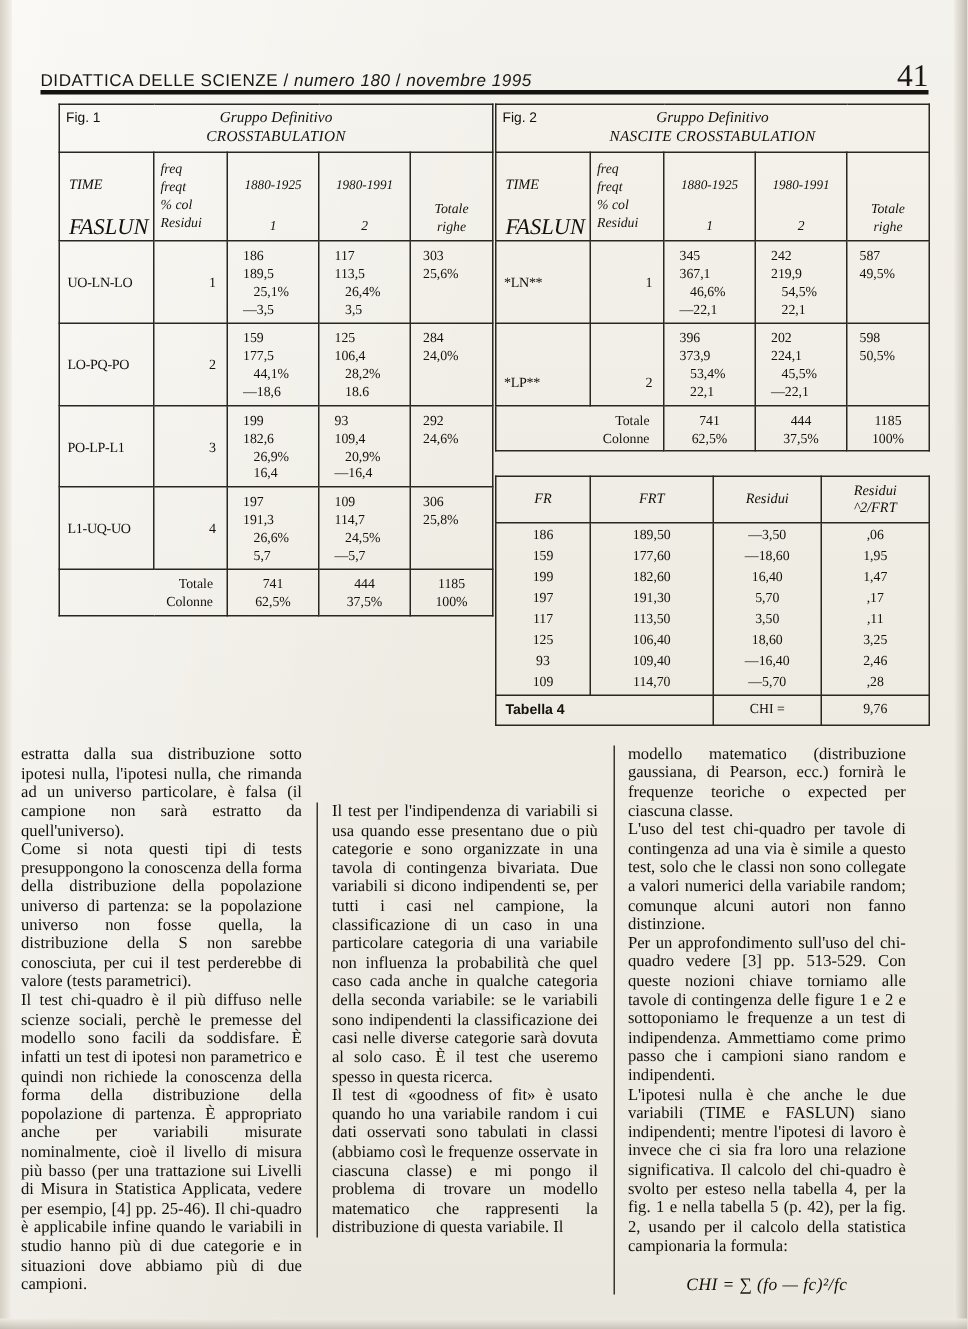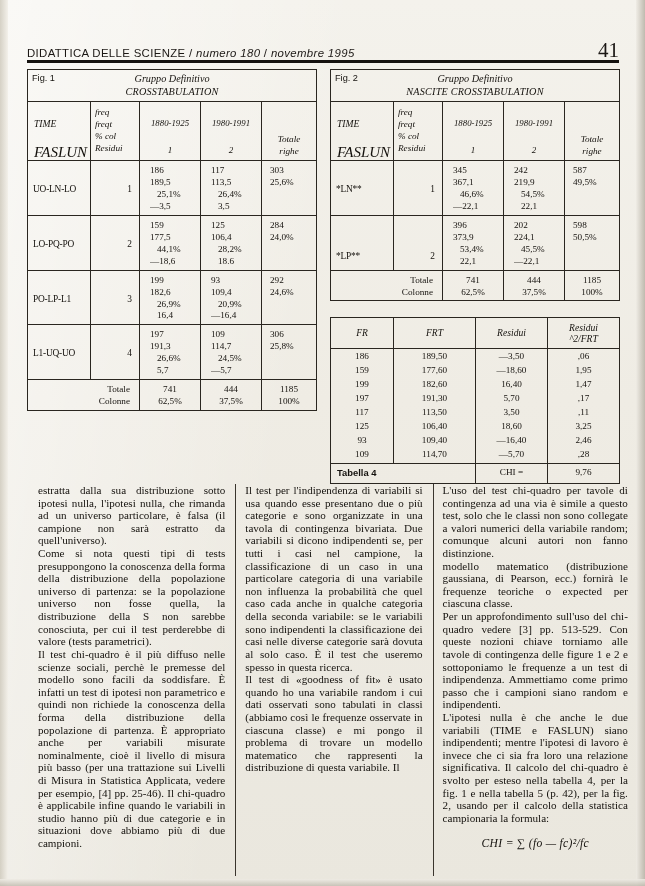--- a/index.html
+++ b/index.html
@@ -123,22 +123,22 @@
   .t4 .h td{ text-align:center; font-style:italic; height:31px; vertical-align:middle; font-size:9.6px;}
   .t4 .h .two{ line-height:1.15; }
   .t4 .num td{ text-align:center; border-top:none; border-bottom:none; height:13.4px;}
   .t4 .num.first td{ border-top:1px solid #2a2620; padding-top:2px;}
   .t4 .num.last td{ border-bottom:1px solid #2a2620; padding-bottom:2px;}
   .t4 .foot td{ height:20px; vertical-align:middle; text-align:center;}
   .t4 .foot .lbl{ text-align:left; font-family:"Liberation Sans", sans-serif; font-weight:bold; font-size:9.4px;}
 
   
   .body{
-    position:absolute; left:38px; top:484px; width:592px; height:392px;
-    display:flex; gap:0;
+    position:absolute; left:14px; top:484px; width:592px; height:392px;
+    display:flex; gap:0;align-items:center;
   }
   .col{
     width:197.3px;
     padding-right:10px;
     font-size:11.1px;
     line-height:1.138;
     text-align:justify;
     text-justify:inter-word;
     hyphens:manual;
     overflow:hidden;
@@ -162,21 +162,21 @@
 <div class="runhead">
   <div class="runhead-text">
     <span>DIDATTICA DELLE SCIENZE</span><span> / </span><span class="it">numero 180</span><span> / </span><span class="it">novembre 1995</span>
   </div>
   <div class="pageno">41</div>
 </div>
 <div class="rule"></div>
 
 <div class="tablewrap">
 
-  <table class="fig" style="position:absolute; left:0; top:0; width:289px;">
+  <table class="fig" style="position:absolute; left:12px; top:0; width:289px;">
     <colgroup>
         <col style="width:63px">
         <col style="width:49px">
         <col style="width:61px">
         <col style="width:61px">
         <col style="width:55px">
       </colgroup>
     <tbody>
       <tr>
         <td class="fig-title-cell" colspan="5" style="height:32px">
@@ -531,20 +531,20 @@
     <p>Come si nota questi tipi di tests presuppongono la conoscenza della forma della distribuzione della popolazione universo di partenza: se la popolazione universo non fosse quella, la distribuzione della S non sarebbe conosciuta, per cui il test perderebbe di valore (tests parametrici).</p>
     <p>Il test chi-quadro è il più diffuso nelle scienze sociali, perchè le premesse del modello sono facili da soddisfare. È infatti un test di ipotesi non parametrico e quindi non richiede la conoscenza della forma della distribuzione della popolazione di partenza. È appropriato anche per variabili misurate nominalmente, cioè il livello di misura più basso (per una trattazione sui Livelli di Misura in Statistica Applicata, vedere per esempio, [4] pp. 25-46). Il chi-quadro è applicabile infine quando le variabili in studio hanno più di due categorie e in situazioni dove abbiamo più di due campioni.</p>
   </div>
 
   <div class="col c2">
     <p>Il test per l'indipendenza di variabili si usa quando esse presentano due o più categorie e sono organizzate in una tavola di contingenza bivariata. Due variabili si dicono indipendenti se, per tutti i casi nel campione, la classificazione di un caso in una particolare categoria di una variabile non influenza la probabilità che quel caso cada anche in qualche categoria della seconda variabile: se le variabili sono indipendenti la classificazione dei casi nelle diverse categorie sarà dovuta al solo caso. È il test che useremo spesso in questa ricerca.</p>
     <p>Il test di «goodness of fit» è usato quando ho una variabile random i cui dati osservati sono tabulati in classi (abbiamo così le frequenze osservate in ciascuna classe) e mi pongo il problema di trovare un modello matematico che rappresenti la distribuzione di questa variabile. Il</p>
   </div>
 
   <div class="col c3">
+    <p>modello matematico (distribuzione gaussiana, di Pearson, ecc.) fornirà le frequenze teoriche o expected per ciascuna classe.</p>
     <p>L'uso del test chi-quadro per tavole di contingenza ad una via è simile a questo test, solo che le classi non sono collegate a valori numerici della variabile random; comunque alcuni autori non fanno distinzione.</p>
-    <p>modello matematico (distribuzione gaussiana, di Pearson, ecc.) fornirà le frequenze teoriche o expected per ciascuna classe.</p>
     <p>Per un approfondimento sull'uso del chi-quadro vedere [3] pp. 513-529. Con queste nozioni chiave torniamo alle tavole di contingenza delle figure 1 e 2 e sottoponiamo le frequenze a un test di indipendenza. Ammettiamo come primo passo che i campioni siano random e indipendenti.</p>
     <p>L'ipotesi nulla è che anche le due variabili (TIME e FASLUN) siano indipendenti; mentre l'ipotesi di lavoro è invece che ci sia fra loro una relazione significativa. Il calcolo del chi-quadro è svolto per esteso nella tabella 4, per la fig. 1 e nella tabella 5 (p. 42), per la fig. 2, usando per il calcolo della statistica campionaria la formula:</p>
     <div class="formula">CHI = ∑ (fo — fc)²/fc</div>
   </div>
 
 </div>
 
 </body></html>

